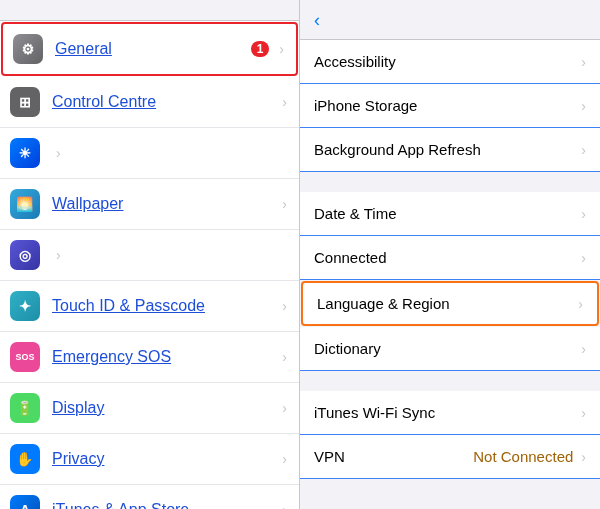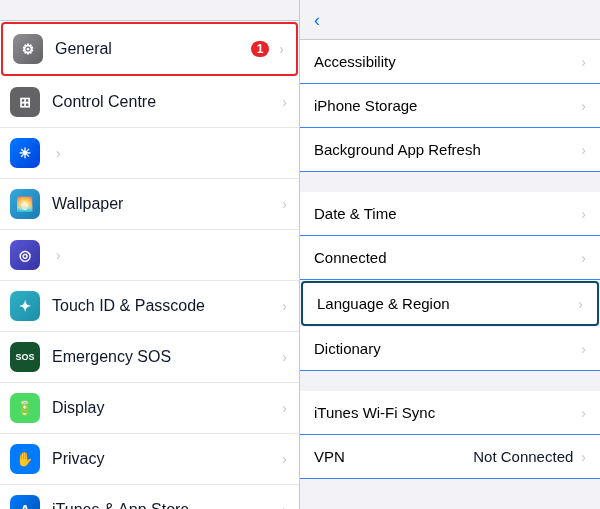--- a/index.html
+++ b/index.html
@@ -65,21 +65,22 @@
       margin-right: 12px;
       flex-shrink: 0;
       font-size: 14px;
       color: #fff;
       font-weight: 700;
     }
 
     .settings-item .item-label {
       flex: 1;
       font-size: 16px;
-      color: #0f172a;
+      color: #1d4ed8;
+      text-decoration: underline;
     }
 
     .settings-item .badge {
       background: #e8232a;
       color: #fff;
       border-radius: 10px;
       font-size: 12px;
       font-weight: 600;
       padding: 1px 6px;
       margin-right: 6px;
@@ -91,21 +92,21 @@
       margin-left: 4px;
     }
 
     
     .icon-general { background: linear-gradient(135deg, #8e8e93, #636366); }
     .icon-control { background: #636366; }
     .icon-display { background: linear-gradient(135deg, #007aff, #0040dd); }
     .icon-wallpaper { background: linear-gradient(135deg, #34aadc, #1a7ab5); }
     .icon-siri { background: linear-gradient(135deg, #5856d6, #3634a3); }
     .icon-touchid { background: linear-gradient(135deg, #30b0c7, #1d8fa8); }
-    .icon-sos { background: #14532d; }
+    .icon-sos { background: #ec4899; }
     .icon-battery { background: #4cd964; }
     .icon-privacy { background: #007aff; }
     .icon-appstore { background: linear-gradient(135deg, #007aff, #0050b3); }
 
     
     .right-panel {
       width: 300px;
       height: 509px;
       background: #f2f2f7;
       display: flex;
@@ -154,34 +155,34 @@
     .right-item {
       display: flex;
       align-items: center;
       padding: 12px 14px;
       background: #fff;
       border-bottom: 1px solid #3b82f6;
       min-height: 44px;
     }
 
     .right-item.highlighted {
-      border: 2px solid #0c4a6e;
+      border: 2px solid #f97316;
       border-radius: 4px;
       margin: 1px;
     }
 
     .right-item .item-label {
       flex: 1;
       font-size: 15px;
       color: #000;
     }
 
     .right-item .item-value {
       font-size: 15px;
-      color: #0f172a;
+      color: #a16207;
       margin-right: 4px;
     }
 
     .section-gap {
       height: 20px;
       background: #f2f2f7;
     }
   </style>
 </head>
 <body>

